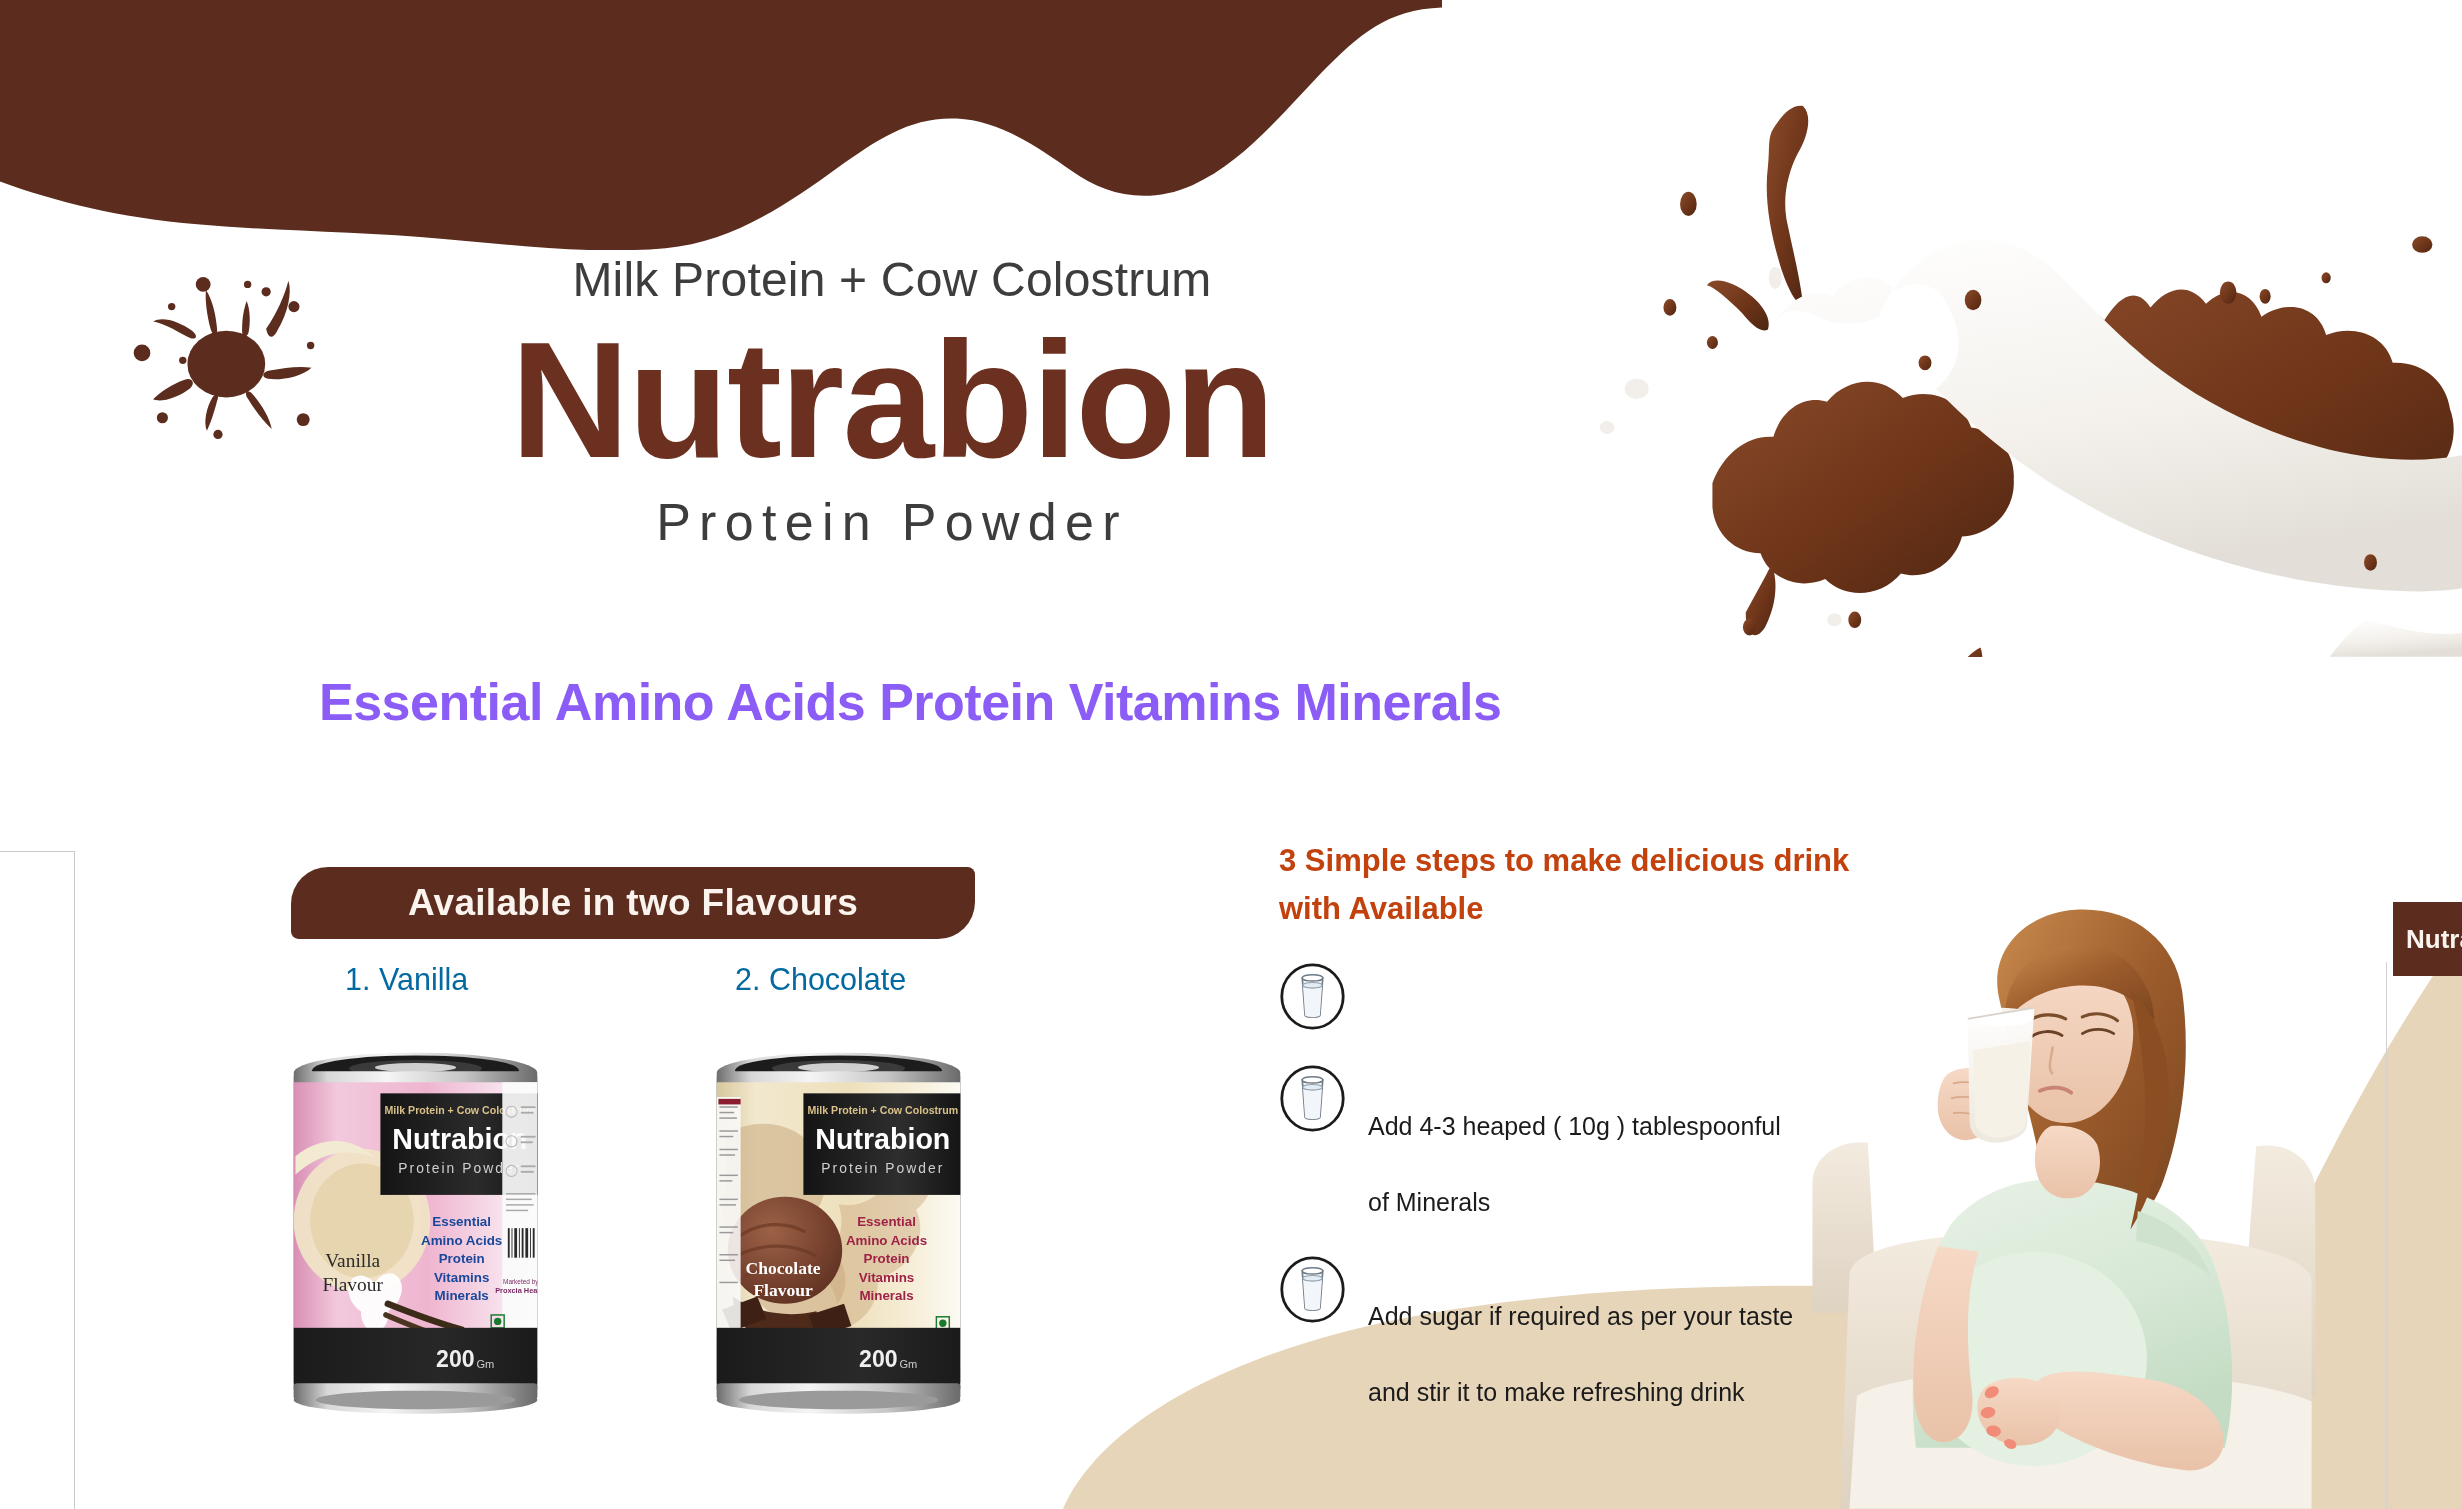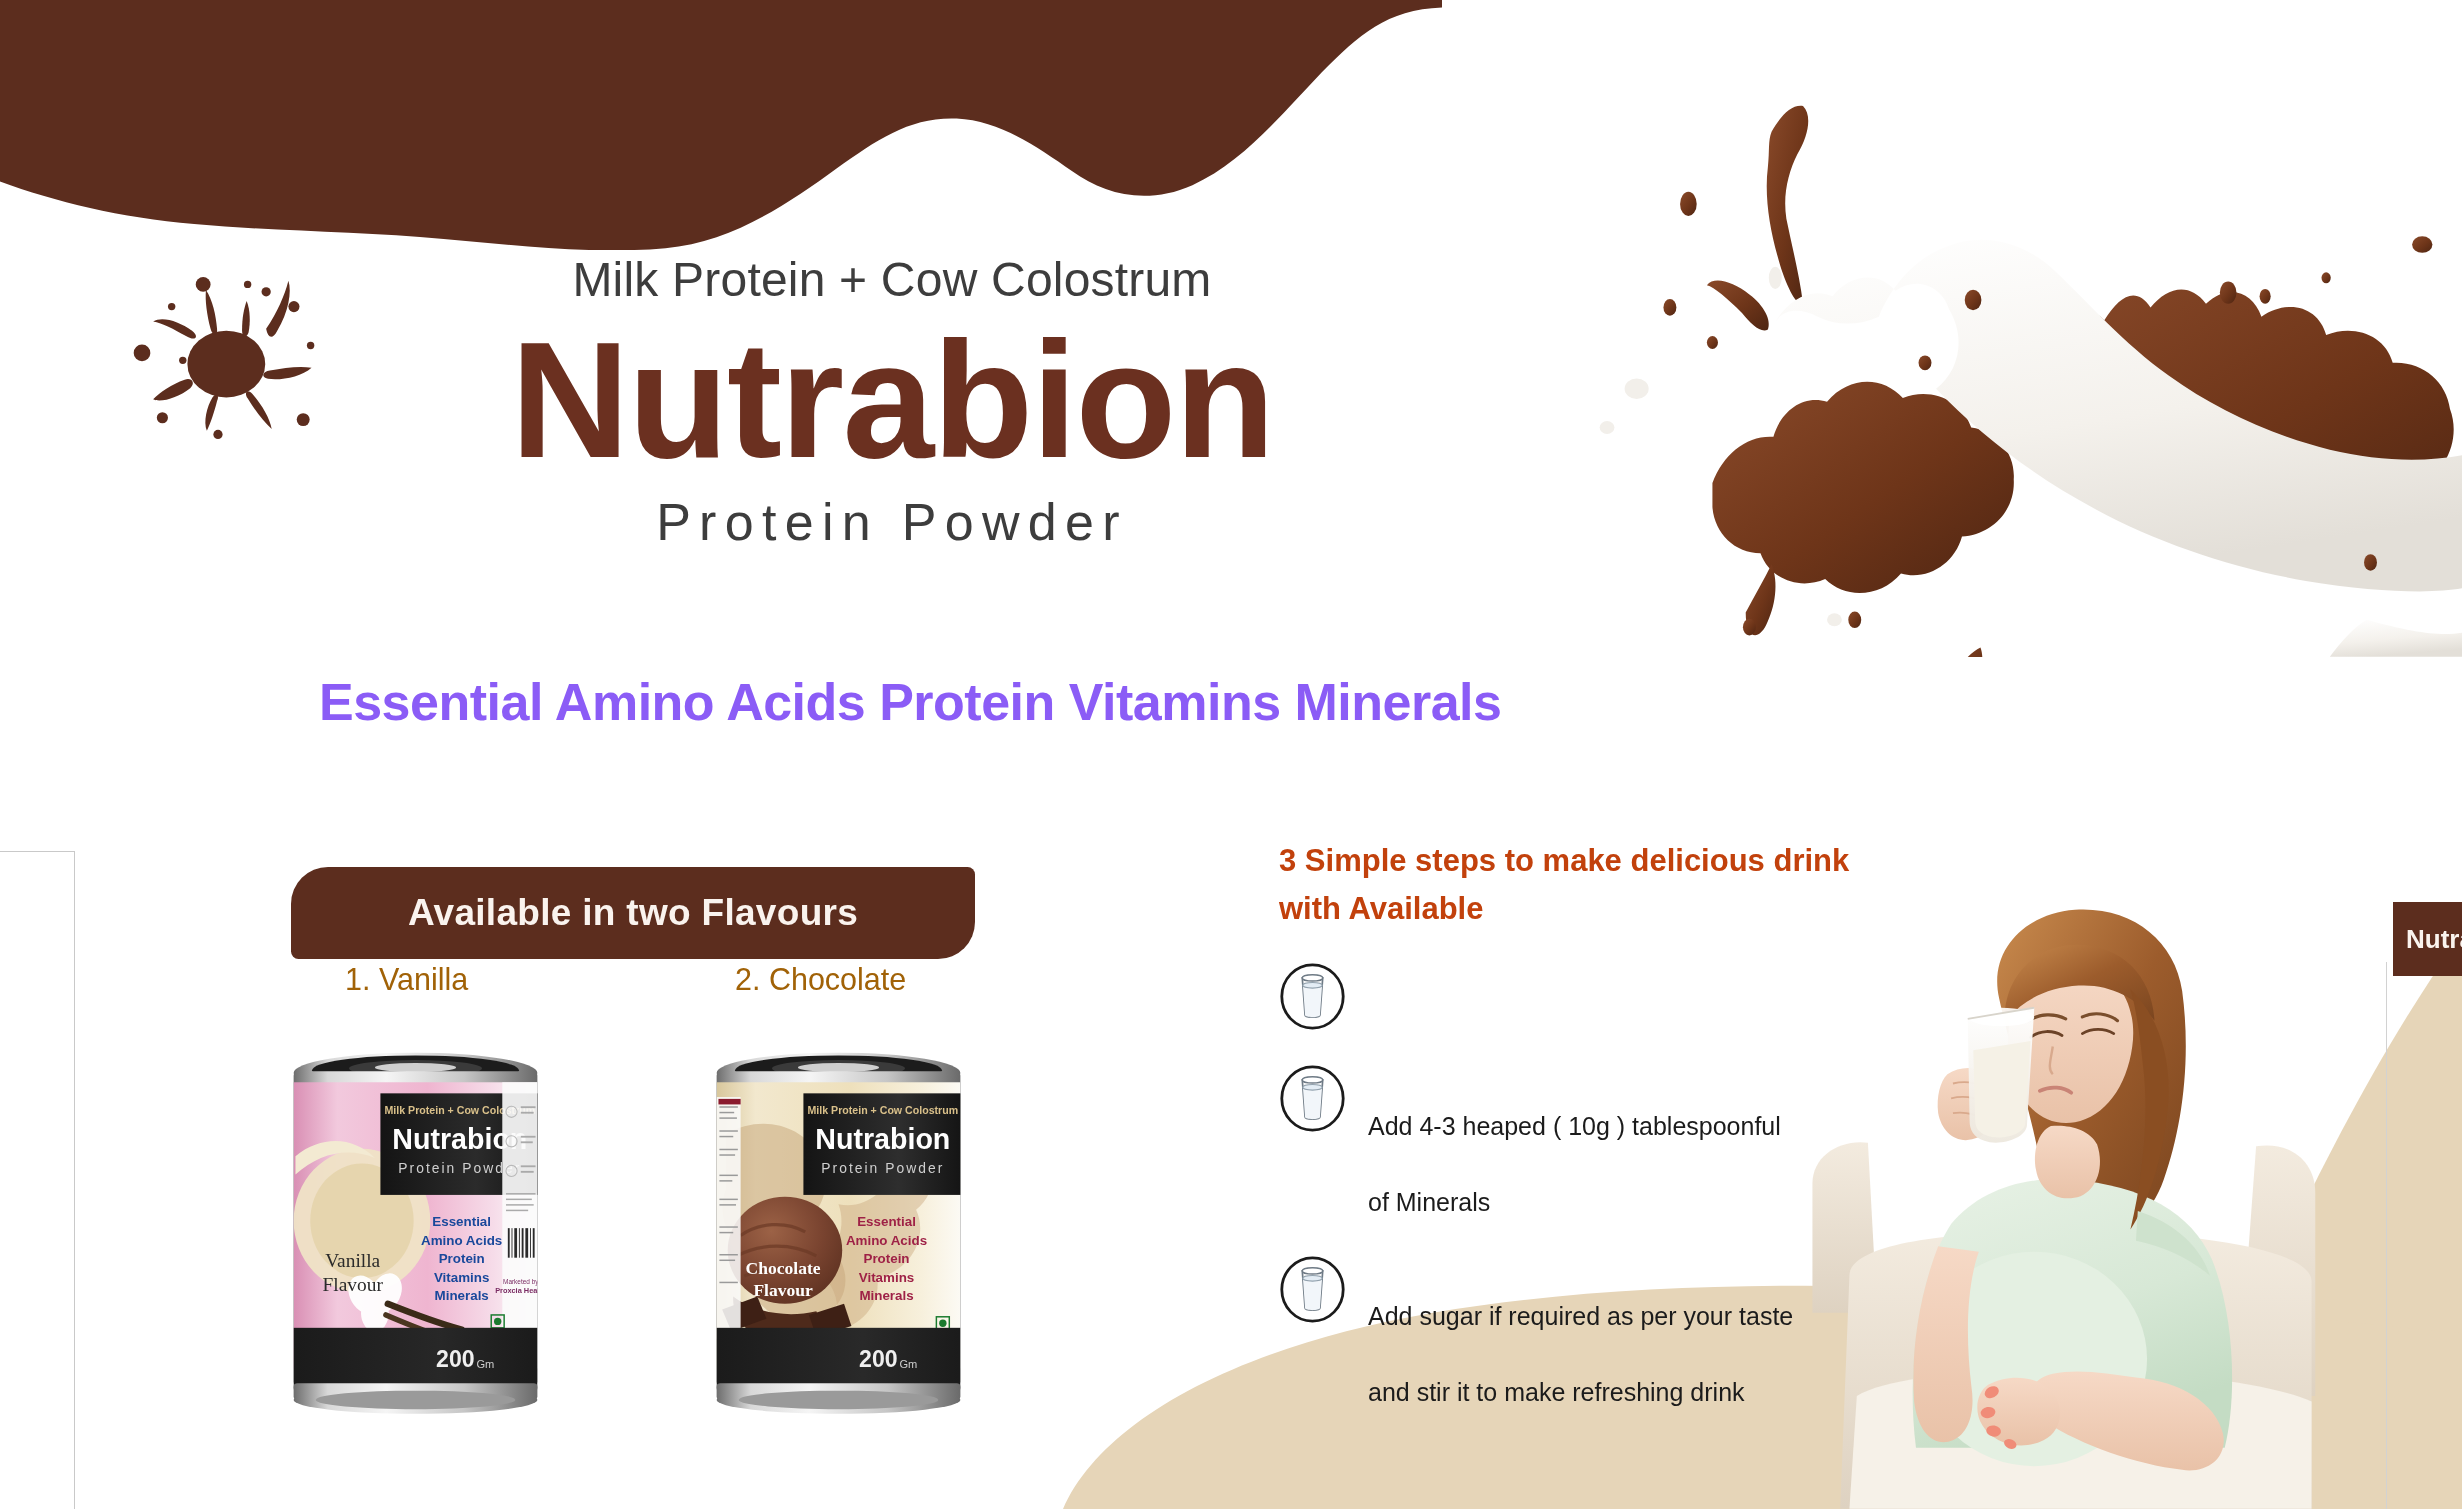--- a/index.html
+++ b/index.html
@@ -67,34 +67,34 @@
   }
   .tagline {
     position: absolute; left: 319px; top: 672px;
     font-size: 52px; font-weight: 700; color: #8b5cf6;
     letter-spacing: -0.5px;
   }
 
   
   .flavour-banner {
     position: absolute; left: 291px; top: 867px;
-    width: 684px; height: 92px;
+    width: 684px; height: 72px;
     background: #5C2D1E;
     border-radius: 37px 7.4px 37px 7.4px;
     display: flex; align-items: center; justify-content: center;
   }
   .flavour-banner span {
     color: #FAF3EE; font-size: 37px; font-weight: 700; letter-spacing: 0.3px;
   }
   .flavour-labels {
     position: absolute; left: 291px; top: 962px;
     width: 684px; height: 46px;
   }
   .flavour-label {
-    position: absolute; font-size: 30.5px; color: #a16207; font-weight: 400;
+    position: absolute; font-size: 30.5px; color: #0369a1; font-weight: 400;
   }
   .flavour-label.one  { left: 54px;  top: 0; }
   .flavour-label.two  { left: 444px; top: 0; }
 
   
   .can { position: absolute; width: 277px; height: 370px; }
   .can.vanilla   { left: 277px; top: 1045px; }
   .can.chocolate { left: 700px; top: 1045px; }
 
   

